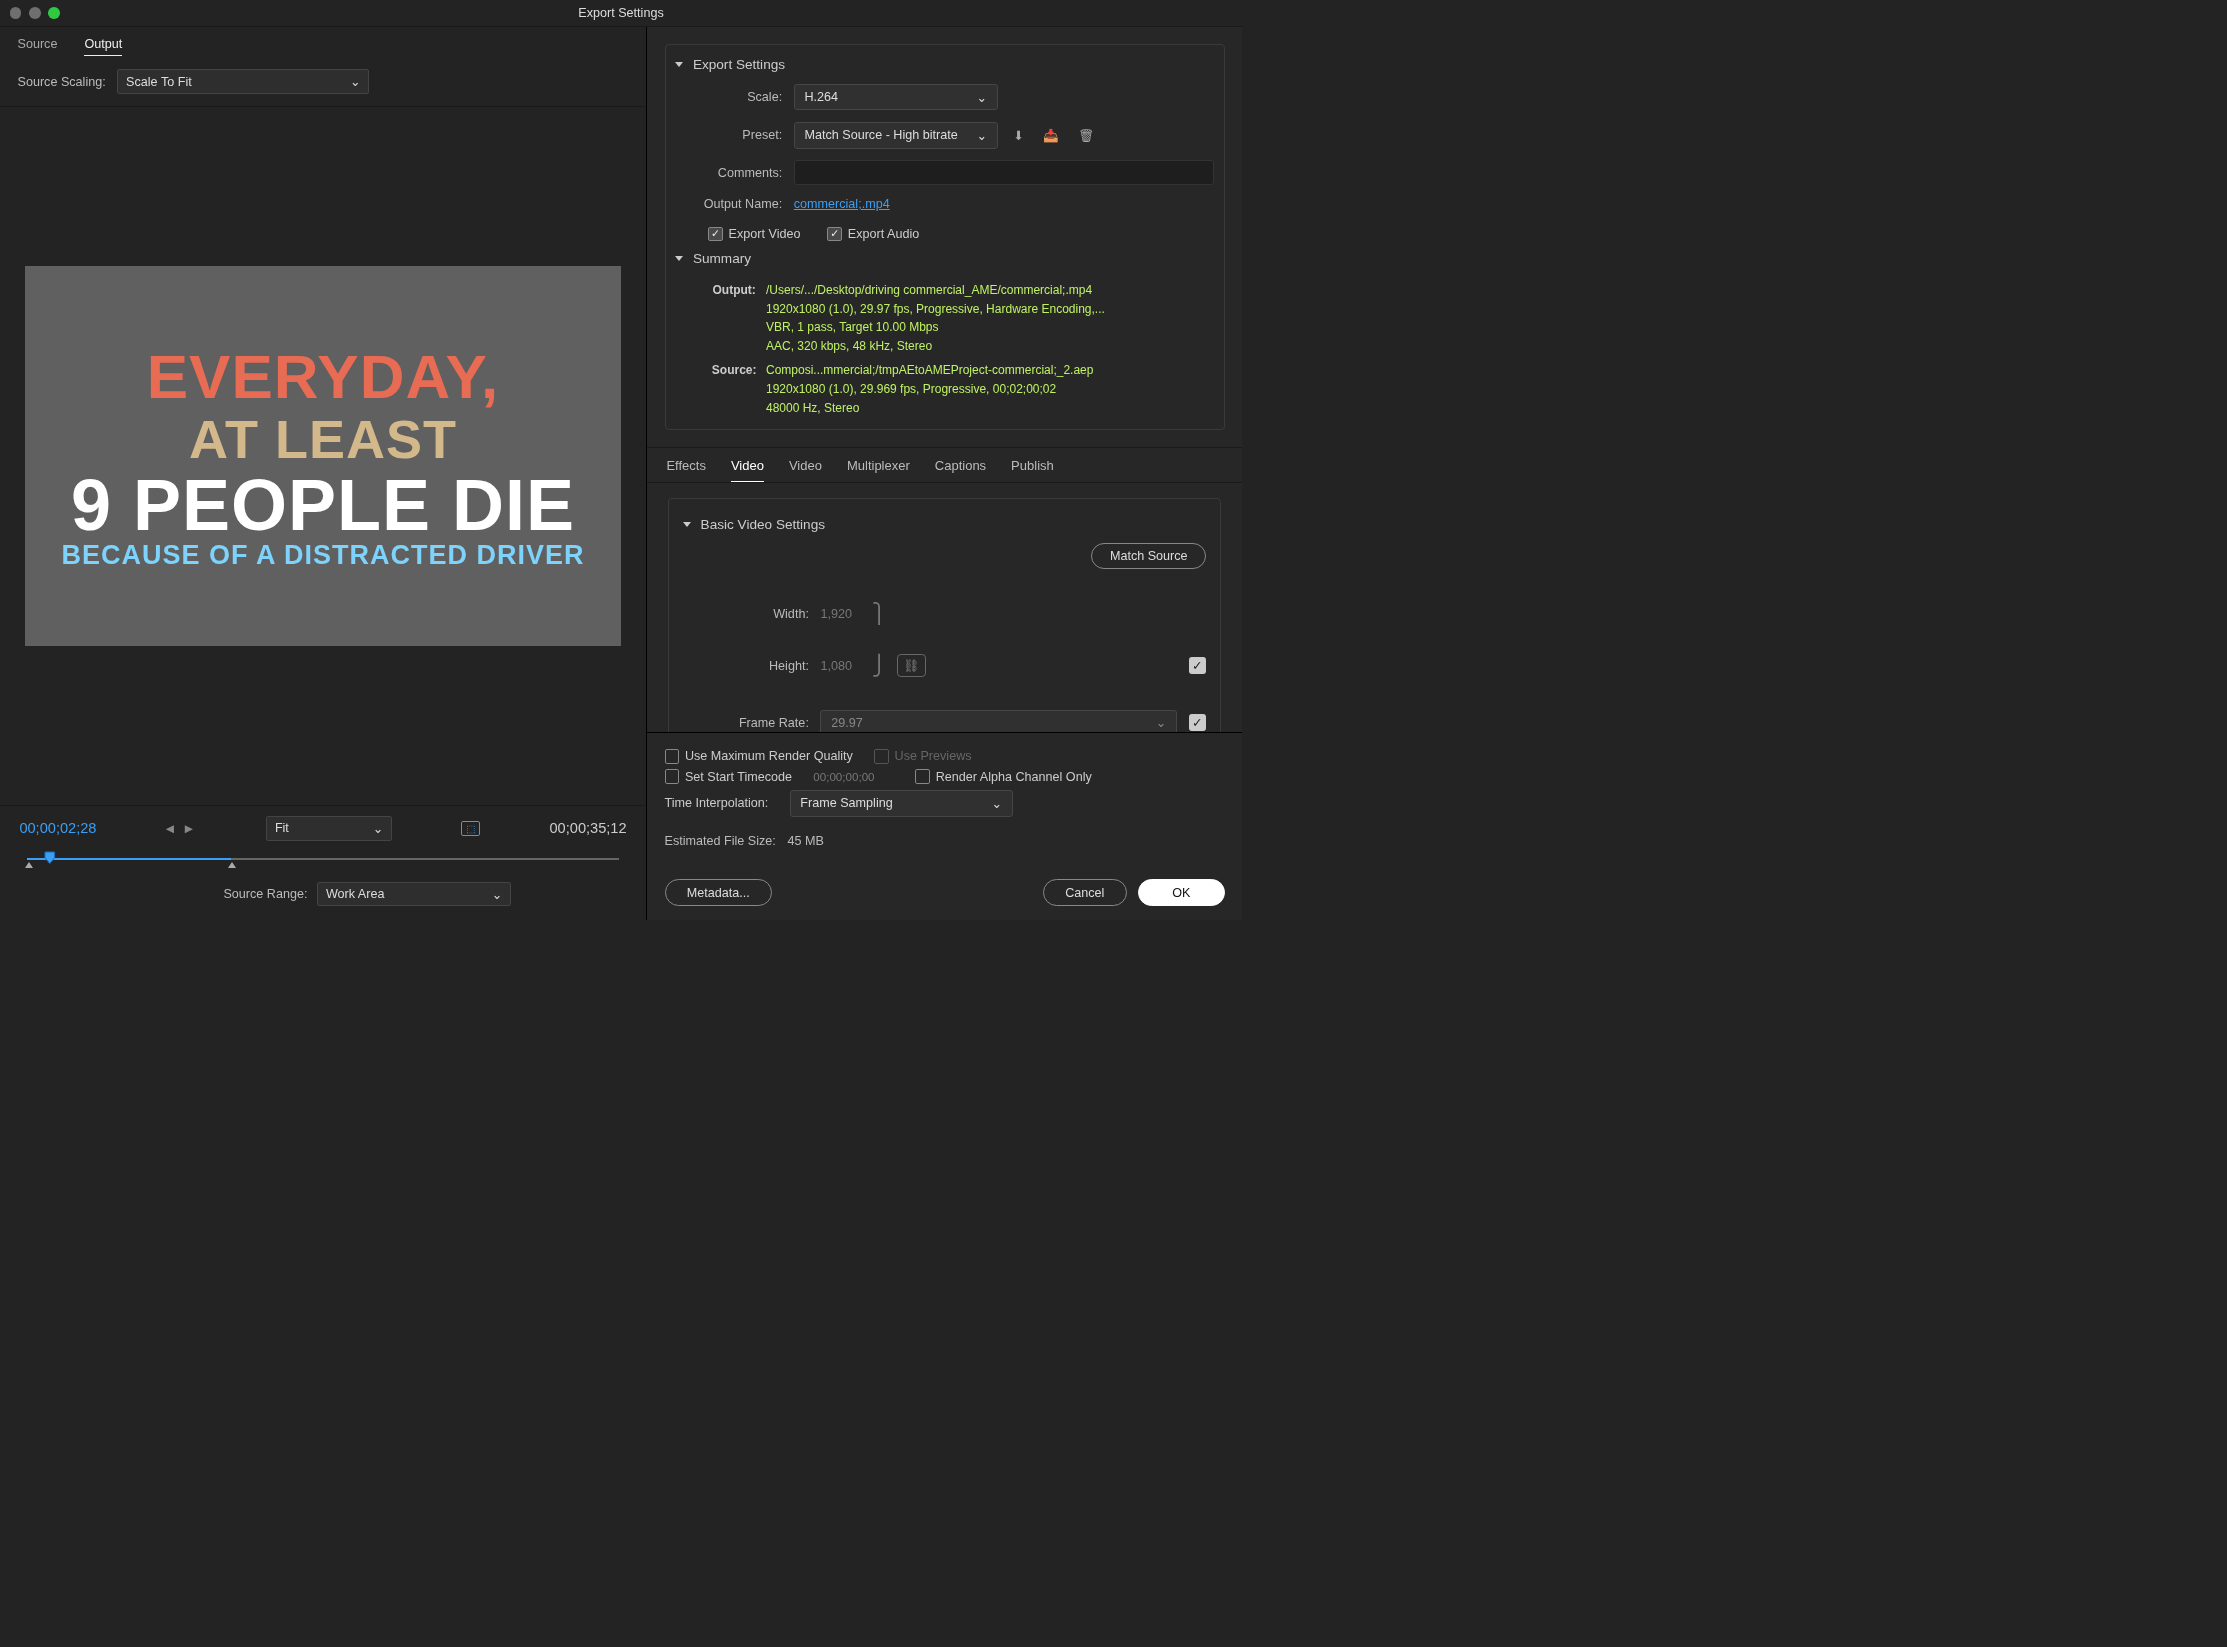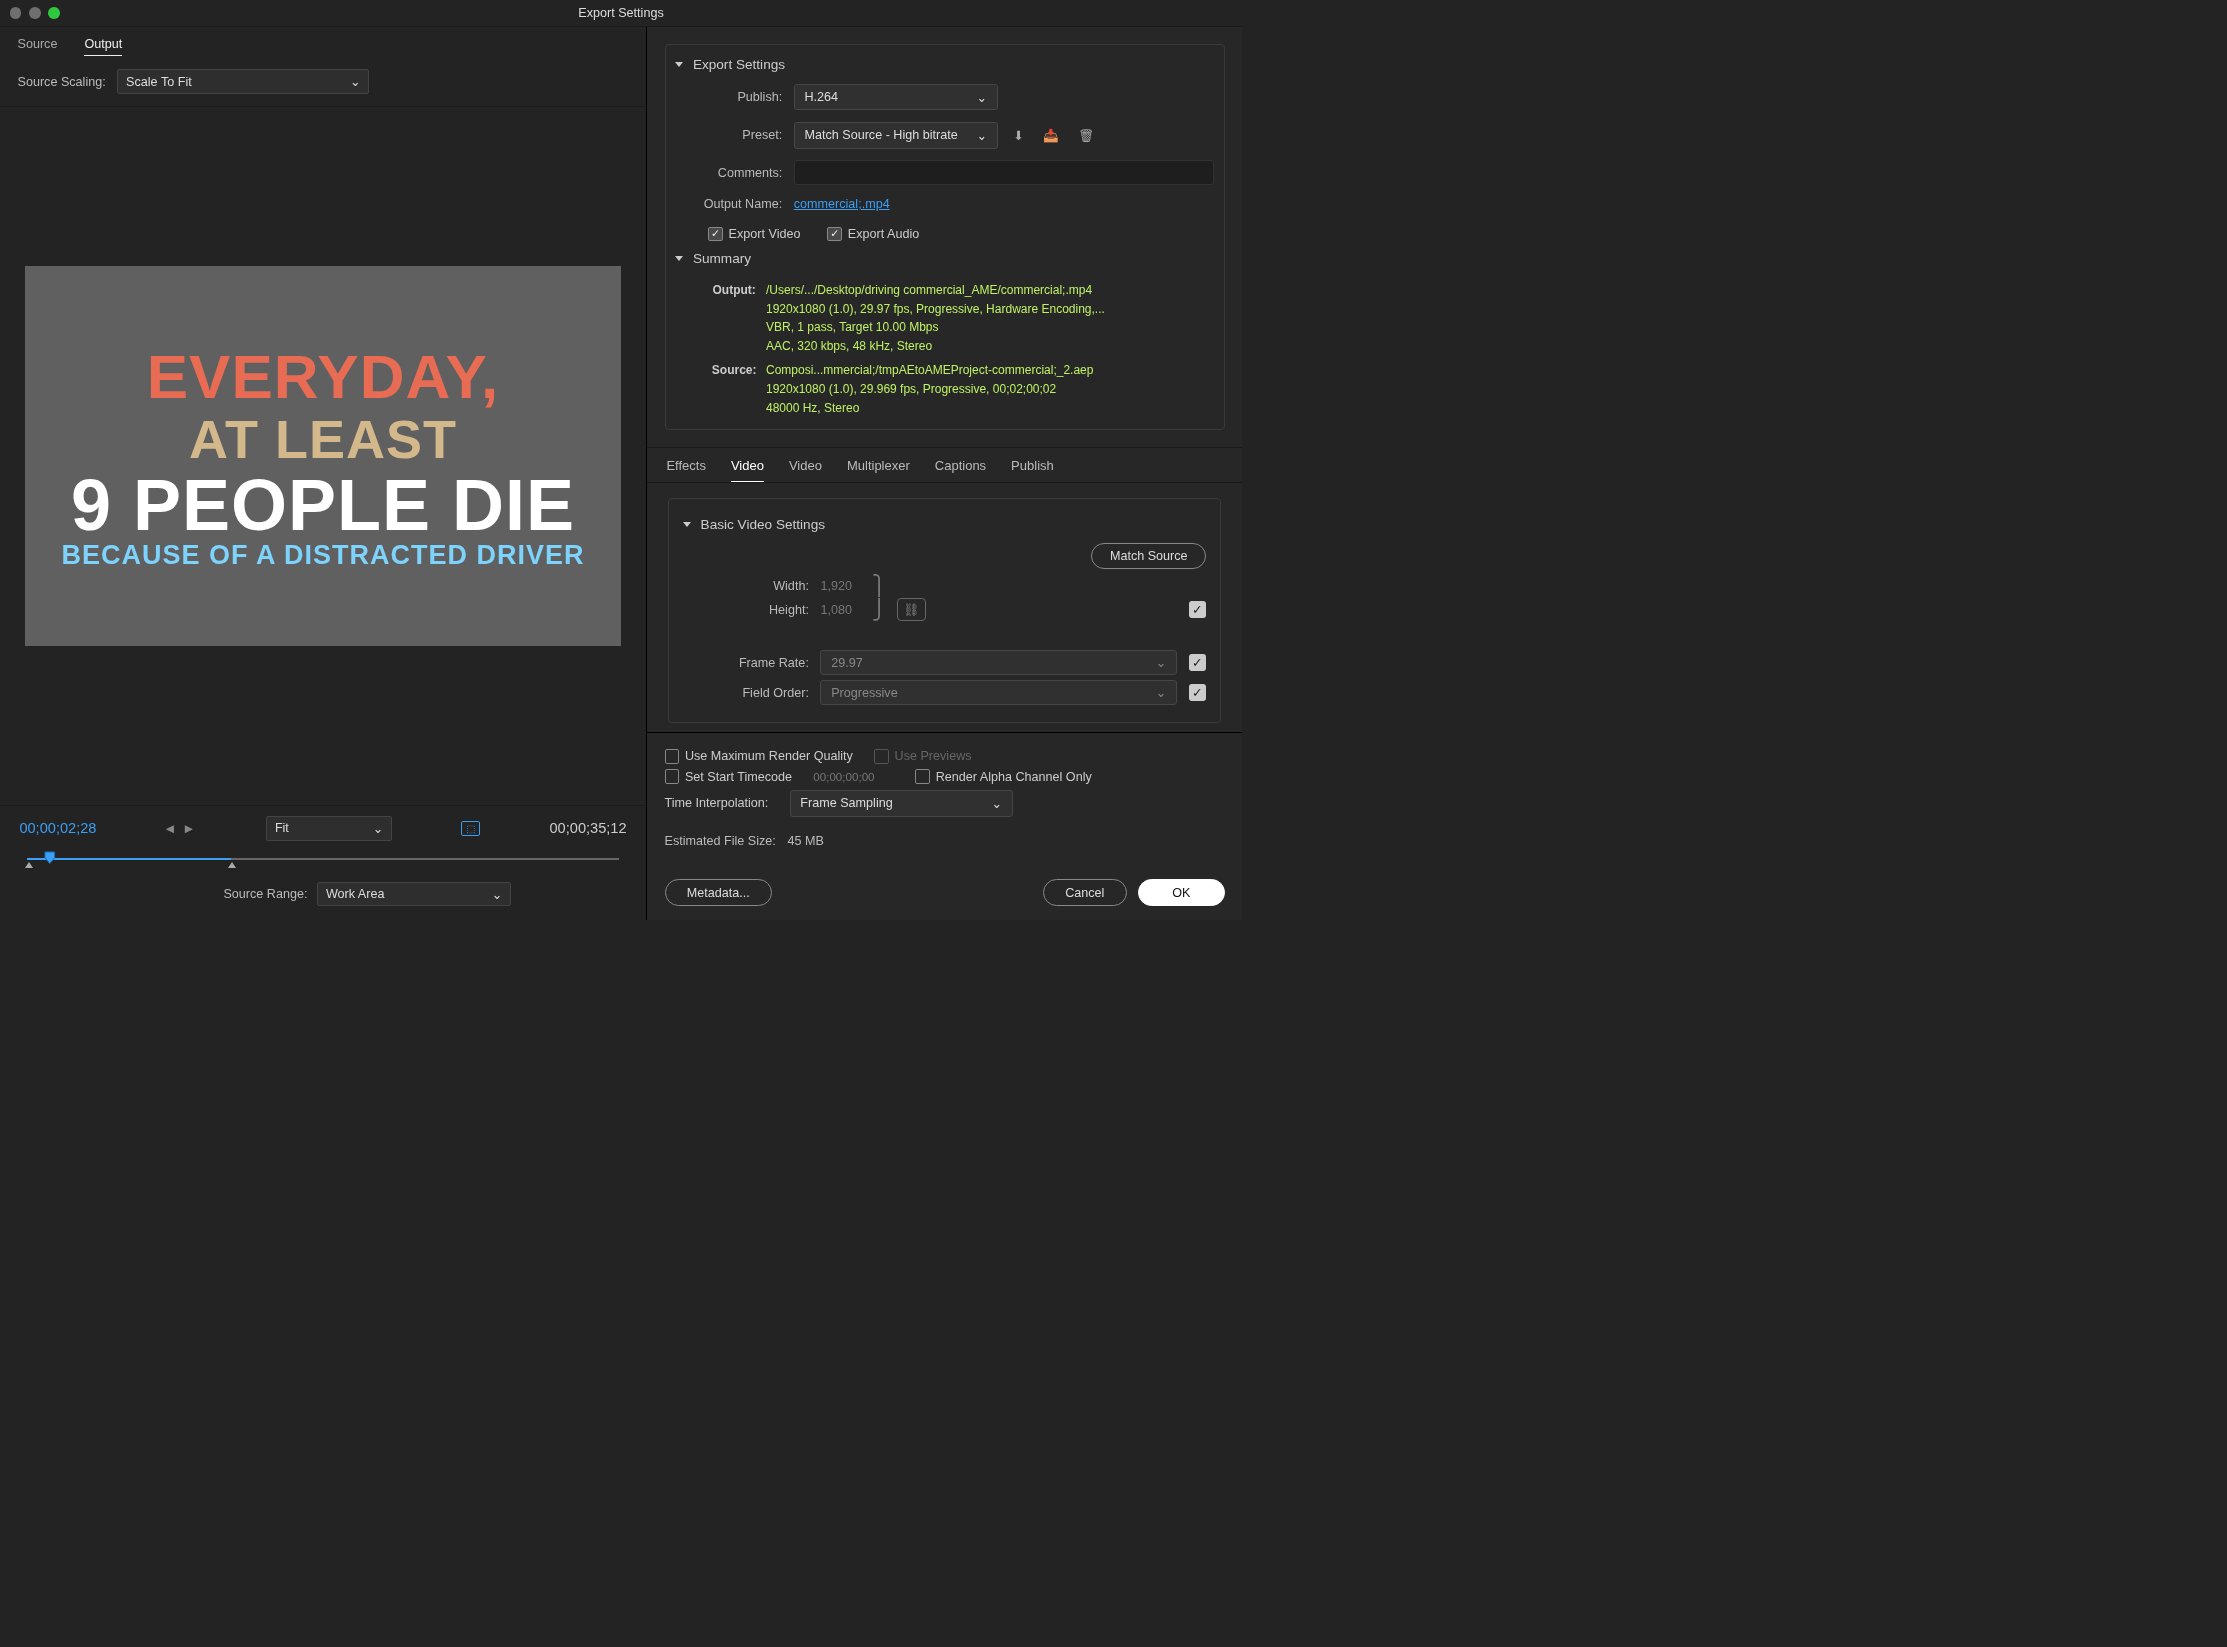--- a/index.html
+++ b/index.html
@@ -54,21 +54,21 @@
 .cbox.on::after { content:"✓"; color:#eee; font-size:10.7px;}
 .summary { padding:3.9px 0 9.7px 33px; font-size:12px; color:#bbb; line-height:1.55;}
 .sumline { display:flex; gap:5.8px; }
 .sumlabel { font-weight:700; color:#ccc; width:52px; text-align:center; flex-shrink:0;}
 .sumtxt { color:#bef264; }
 .tabs2 { display:flex; gap:25px; padding:9.7px 19.4px 0; border-top:1px solid #1a1a1a; border-bottom:1px solid #1a1a1a;}
 .tab2 { color:#bbb; padding-bottom:7.8px; cursor:pointer; font-size:13px;}
 .tab2.active { color:#fff; border-bottom:1.9px solid #fff;}
 .vsettings { flex:1; overflow:hidden; padding:11.6px 21.3px;}
 .msbtn { float:right; border:1px solid #888; border-radius:13.6px; padding:4.9px 17.5px; color:#ddd; background:transparent; font-size:12.6px;}
-.vrow { display:flex; align-items:center; gap:11.6px; margin:5px 0;}
+.vrow { display:flex; align-items:center; gap:11.6px; margin:33px 0;}
 .vrow .vl { width:126px; text-align:right; color:#bbb;}
 .dim { color:#777;}
 .brk { color:#777; font-size:19.4px; font-family:monospace;}
 .linkicon { border:1px solid #666; border-radius:3.9px; padding:2.9px 5.8px; color:#888;}
 .ckend { margin-left:auto; width:17.5px; height:17.5px; border-radius:2.9px; background:#ccc; color:#222; display:flex; align-items:center; justify-content:center; font-size:12.6px;}
 .longdd { background:#303030; border:1px solid #464646; border-radius:2.9px; flex:1; height:25px; display:flex; align-items:center; padding:0 9.7px; color:#888; justify-content:space-between;}
 .bottom { border-top:1px solid #000; padding:9.7px 17.5px 13.6px; background:#272727;}
 .brow { display:flex; align-items:center; gap:21.3px; margin:5.8px 0;}
 .cbempty { width:14.6px; height:14.6px; border:1px solid #888; border-radius:1.9px; background:transparent;}
 .disabled { color:#666;}
@@ -148,21 +148,21 @@
 
   <div class="right">
     <div class="panel">
       <div class="wrap">
       <div class="sectH">
         <span class="chev"></span>
         <span>Export Settings</span>
       </div>
 
       <div class="frow">
-        <span class="flabel">Publish:</span>
+        <span class="flabel">Scale:</span>
         <div class="dd2" style="max-width:204px">
           <span>H.264</span>
           <span>⌄</span>
         </div>
       </div>
 
       <div class="frow">
         <span class="flabel">Preset:</span>
         <div class="dd2" style="max-width:204px">
           <span>Match Source - High bitrate</span>

